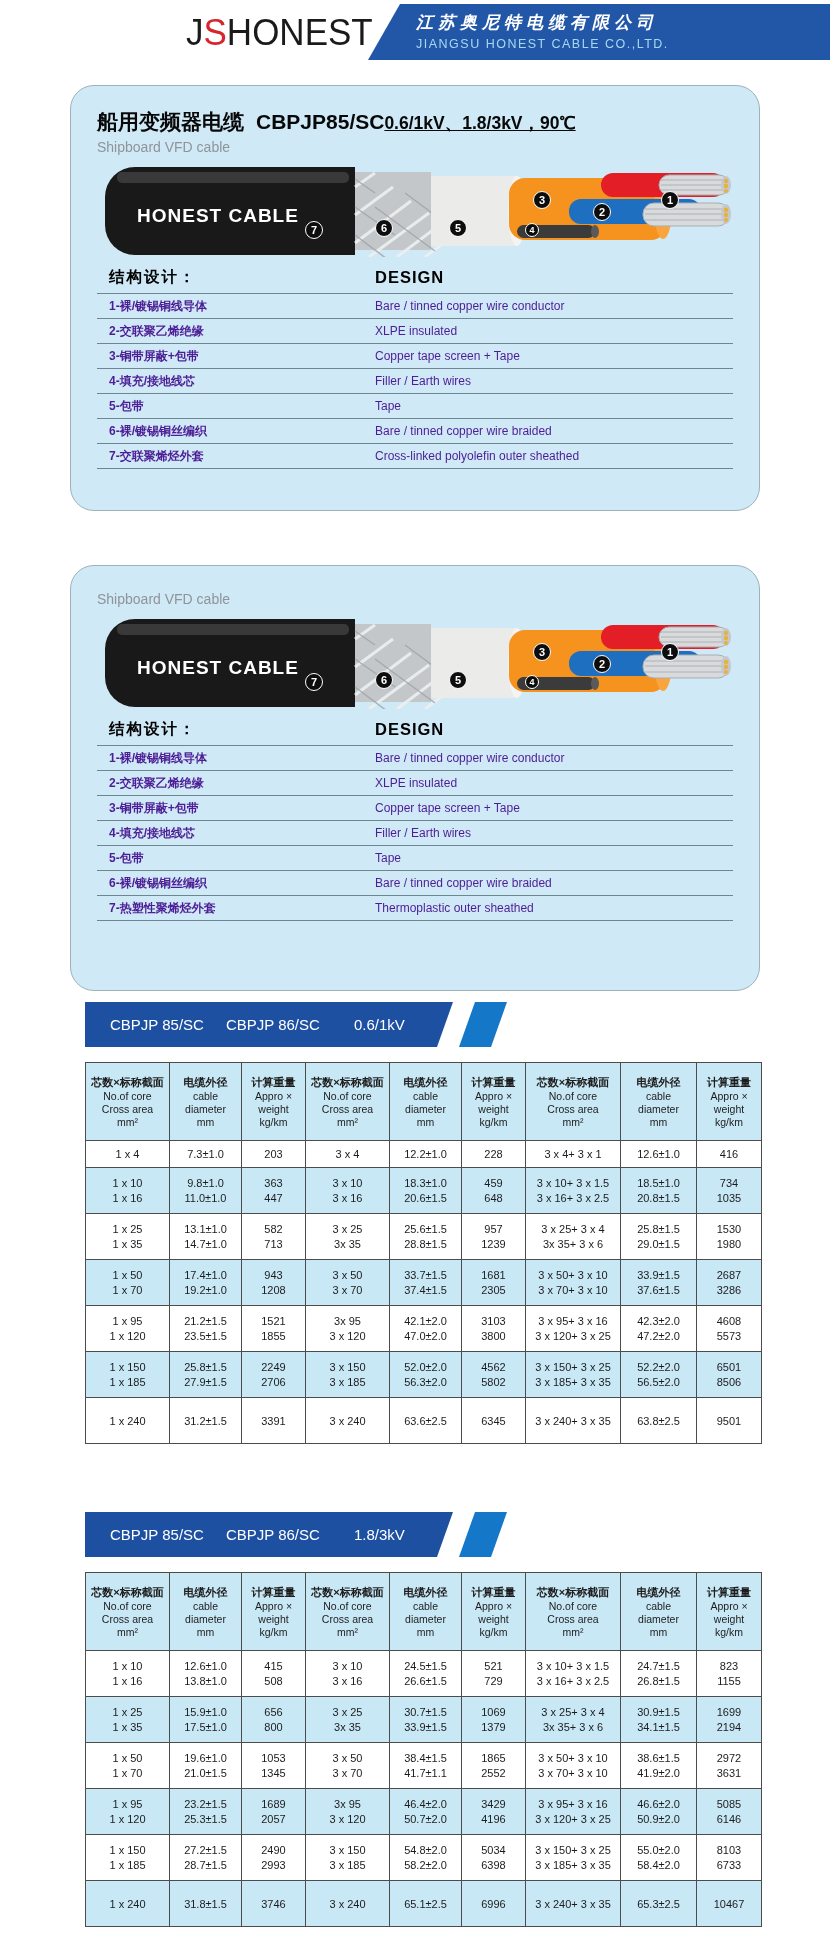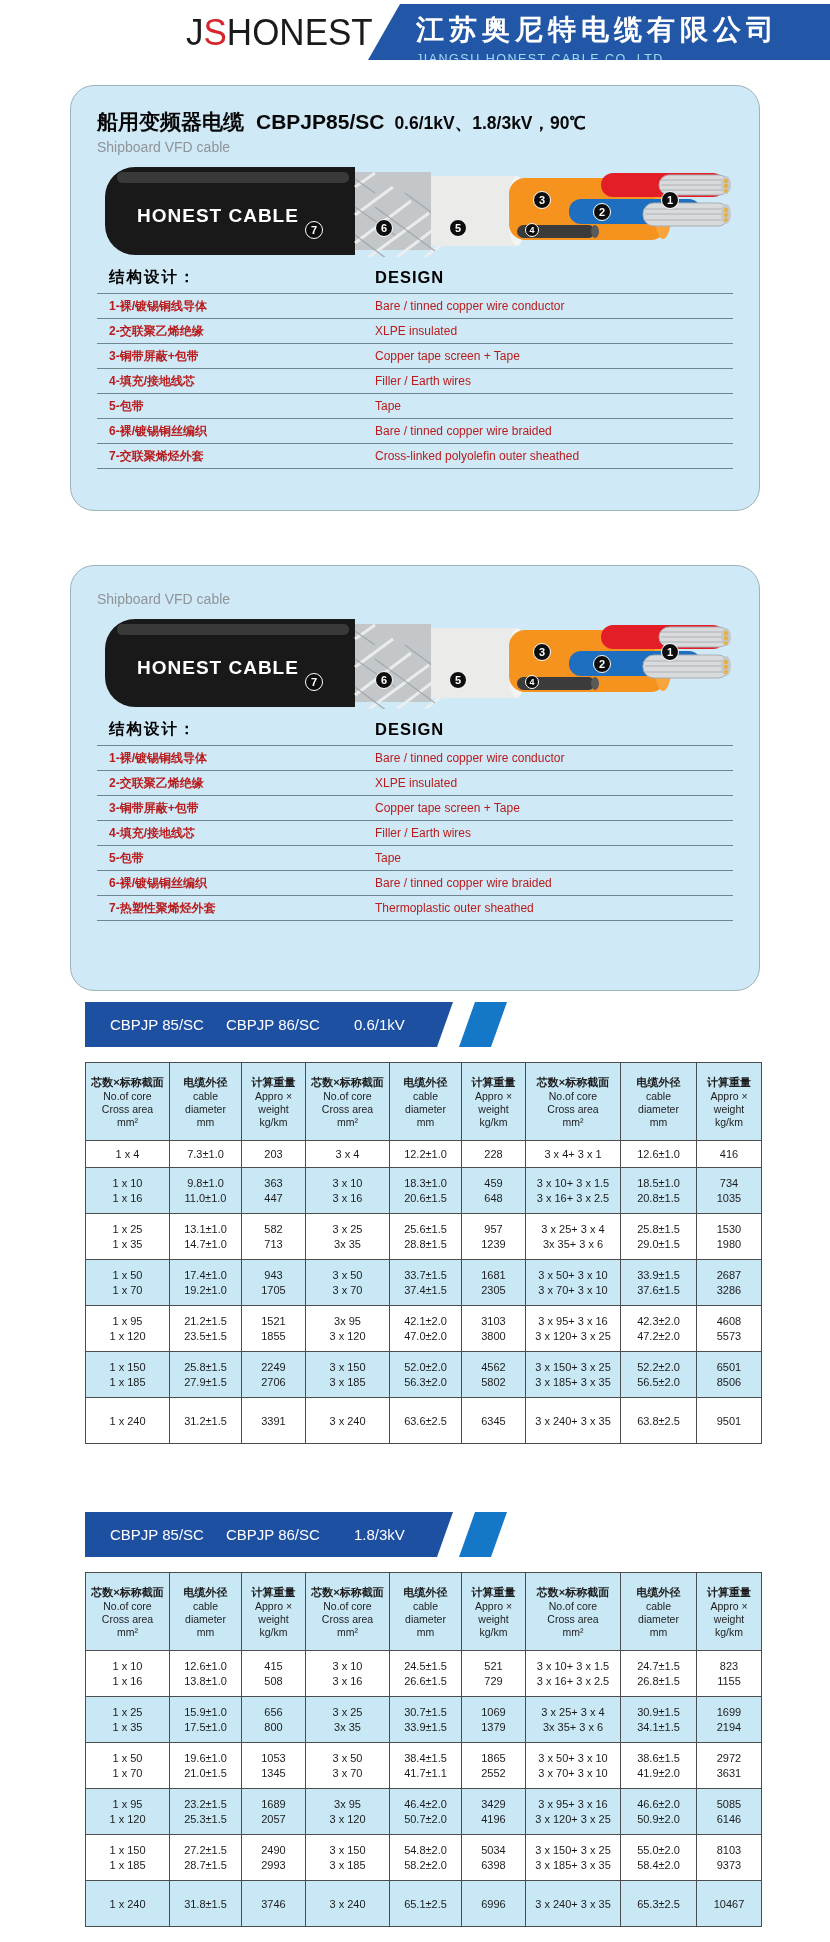--- a/index.html
+++ b/index.html
@@ -4,43 +4,43 @@
 <style>
   * { margin:0; padding:0; box-sizing:border-box; }
   body { background:#ffffff; font-family:"Liberation Sans", sans-serif; }
   .page { position:relative; width:830px; height:1942px; background:#ffffff; overflow:hidden; }
 
   
   .logo { position:absolute; left:186px; top:12px; font-size:35px; font-weight:normal; letter-spacing:0px; font-family:"Liberation Sans", sans-serif; }
   .logo span { display:inline-block; transform:scaleY(1.05); }
   .hdr-banner { position:absolute; left:368px; top:4px; width:462px; height:56px; background:#2257a7;
                 clip-path:polygon(32px 0,100% 0,100% 100%,0 100%); color:#fff; padding:7px 0 0 48px; }
-  .hdr-cn { font-size:28px; font-weight:bold; letter-spacing:5px; }
+  .hdr-cn { font-size:17px; font-weight:bold; letter-spacing:5px;font-style:italic; }
   .hdr-en { font-size:12.5px; color:#a5d9f2; letter-spacing:1.5px; margin-top:3px; }
 
   
   .card { position:absolute; left:70px; width:690px; height:426px; background:#cfe9f7;
           border:1px solid #9db2ba; border-radius:24px; padding:22px 26px 0 26px; }
   #card0 { top:85px; } #card1 { top:565px; }
   .card-title { font-size:21px; font-weight:bold; color:#080808; white-space:nowrap; }
   .t-model { margin-left:12px; }
-  .t-rating { margin-left:10px; font-size:17.5px; }
+  .t-rating { font-size:17.5px;text-decoration:underline; }
   .card-sub { font-size:14px; color:#8f9499; margin-top:3px; }
 
   .cablewrap { position:relative; width:632px; height:92px; margin:10px 0 4px 6px; }
   .cablewrap svg { position:absolute; left:0; top:0; }
   .badge { position:absolute; width:18px; height:18px; border-radius:50%; background:#0d0d0d; border:1.5px solid #ffffff;
            color:#fff; font-size:11px; font-weight:bold; display:flex; align-items:center; justify-content:center; z-index:3; }
   .badge.small { width:14px; height:14px; font-size:9px; }
 
   .design { margin-top:4px; border-bottom:1px solid #6e8690; }
   .design-head { display:flex; height:32px; align-items:center; }
   .dh-cn { width:272px; padding-left:12px; font-weight:bold; font-size:15.5px; letter-spacing:2px; }
   .dh-en { font-weight:bold; font-size:16.5px; padding-left:6px; letter-spacing:1px; }
-  .design-row { display:flex; height:25px; align-items:center; border-top:1px solid #6e8690; font-size:12px; color:#b91c1c; }
+  .design-row { display:flex; height:25px; align-items:center; border-top:1px solid #6e8690; font-size:12px; color:#4c1d95; }
   .dr-cn { width:272px; padding-left:12px; font-weight:bold; }
   .dr-en { padding-left:6px; }
 
   
   .sec-banner { position:absolute; left:85px; width:430px; height:45px; }
   .sb-main { position:absolute; left:0; top:0; width:368px; height:45px; background:#1e50a2;
              clip-path:polygon(0 0,100% 0,calc(100% - 16px) 100%,0 100%);
              color:#fff; font-size:15px; display:flex; align-items:center; padding-left:25px; }
   .sb-m2 { margin-left:22px; } .sb-v { margin-left:34px; }
   .sb-acc { position:absolute; left:374px; top:0; width:48px; height:45px; background:#1477c8;
@@ -383,21 +383,21 @@
           <td>3 x 50</td>
           <td>33.7±1.5</td>
           <td>1681</td>
           <td>3 x 50+ 3 x 10</td>
           <td>33.9±1.5</td>
           <td>2687</td>
         </tr>
         <tr>
           <td>1 x 70</td>
           <td>19.2±1.0</td>
-          <td>1705</td>
+          <td>1208</td>
           <td>3 x 70</td>
           <td>37.4±1.5</td>
           <td>2305</td>
           <td>3 x 70+ 3 x 10</td>
           <td>37.6±1.5</td>
           <td>3286</td>
         </tr>
       </tbody>
       <tbody class="pair">
         <tr>
@@ -651,21 +651,21 @@
         </tr>
         <tr>
           <td>1 x 185</td>
           <td>28.7±1.5</td>
           <td>2993</td>
           <td>3 x 185</td>
           <td>58.2±2.0</td>
           <td>6398</td>
           <td>3 x 185+ 3 x 35</td>
           <td>58.4±2.0</td>
-          <td>9373</td>
+          <td>6733</td>
         </tr>
       </tbody>
       <tbody class="single shaded">
         <tr>
           <td>1 x 240</td>
           <td>31.8±1.5</td>
           <td>3746</td>
           <td>3 x 240</td>
           <td>65.1±2.5</td>
           <td>6996</td>

